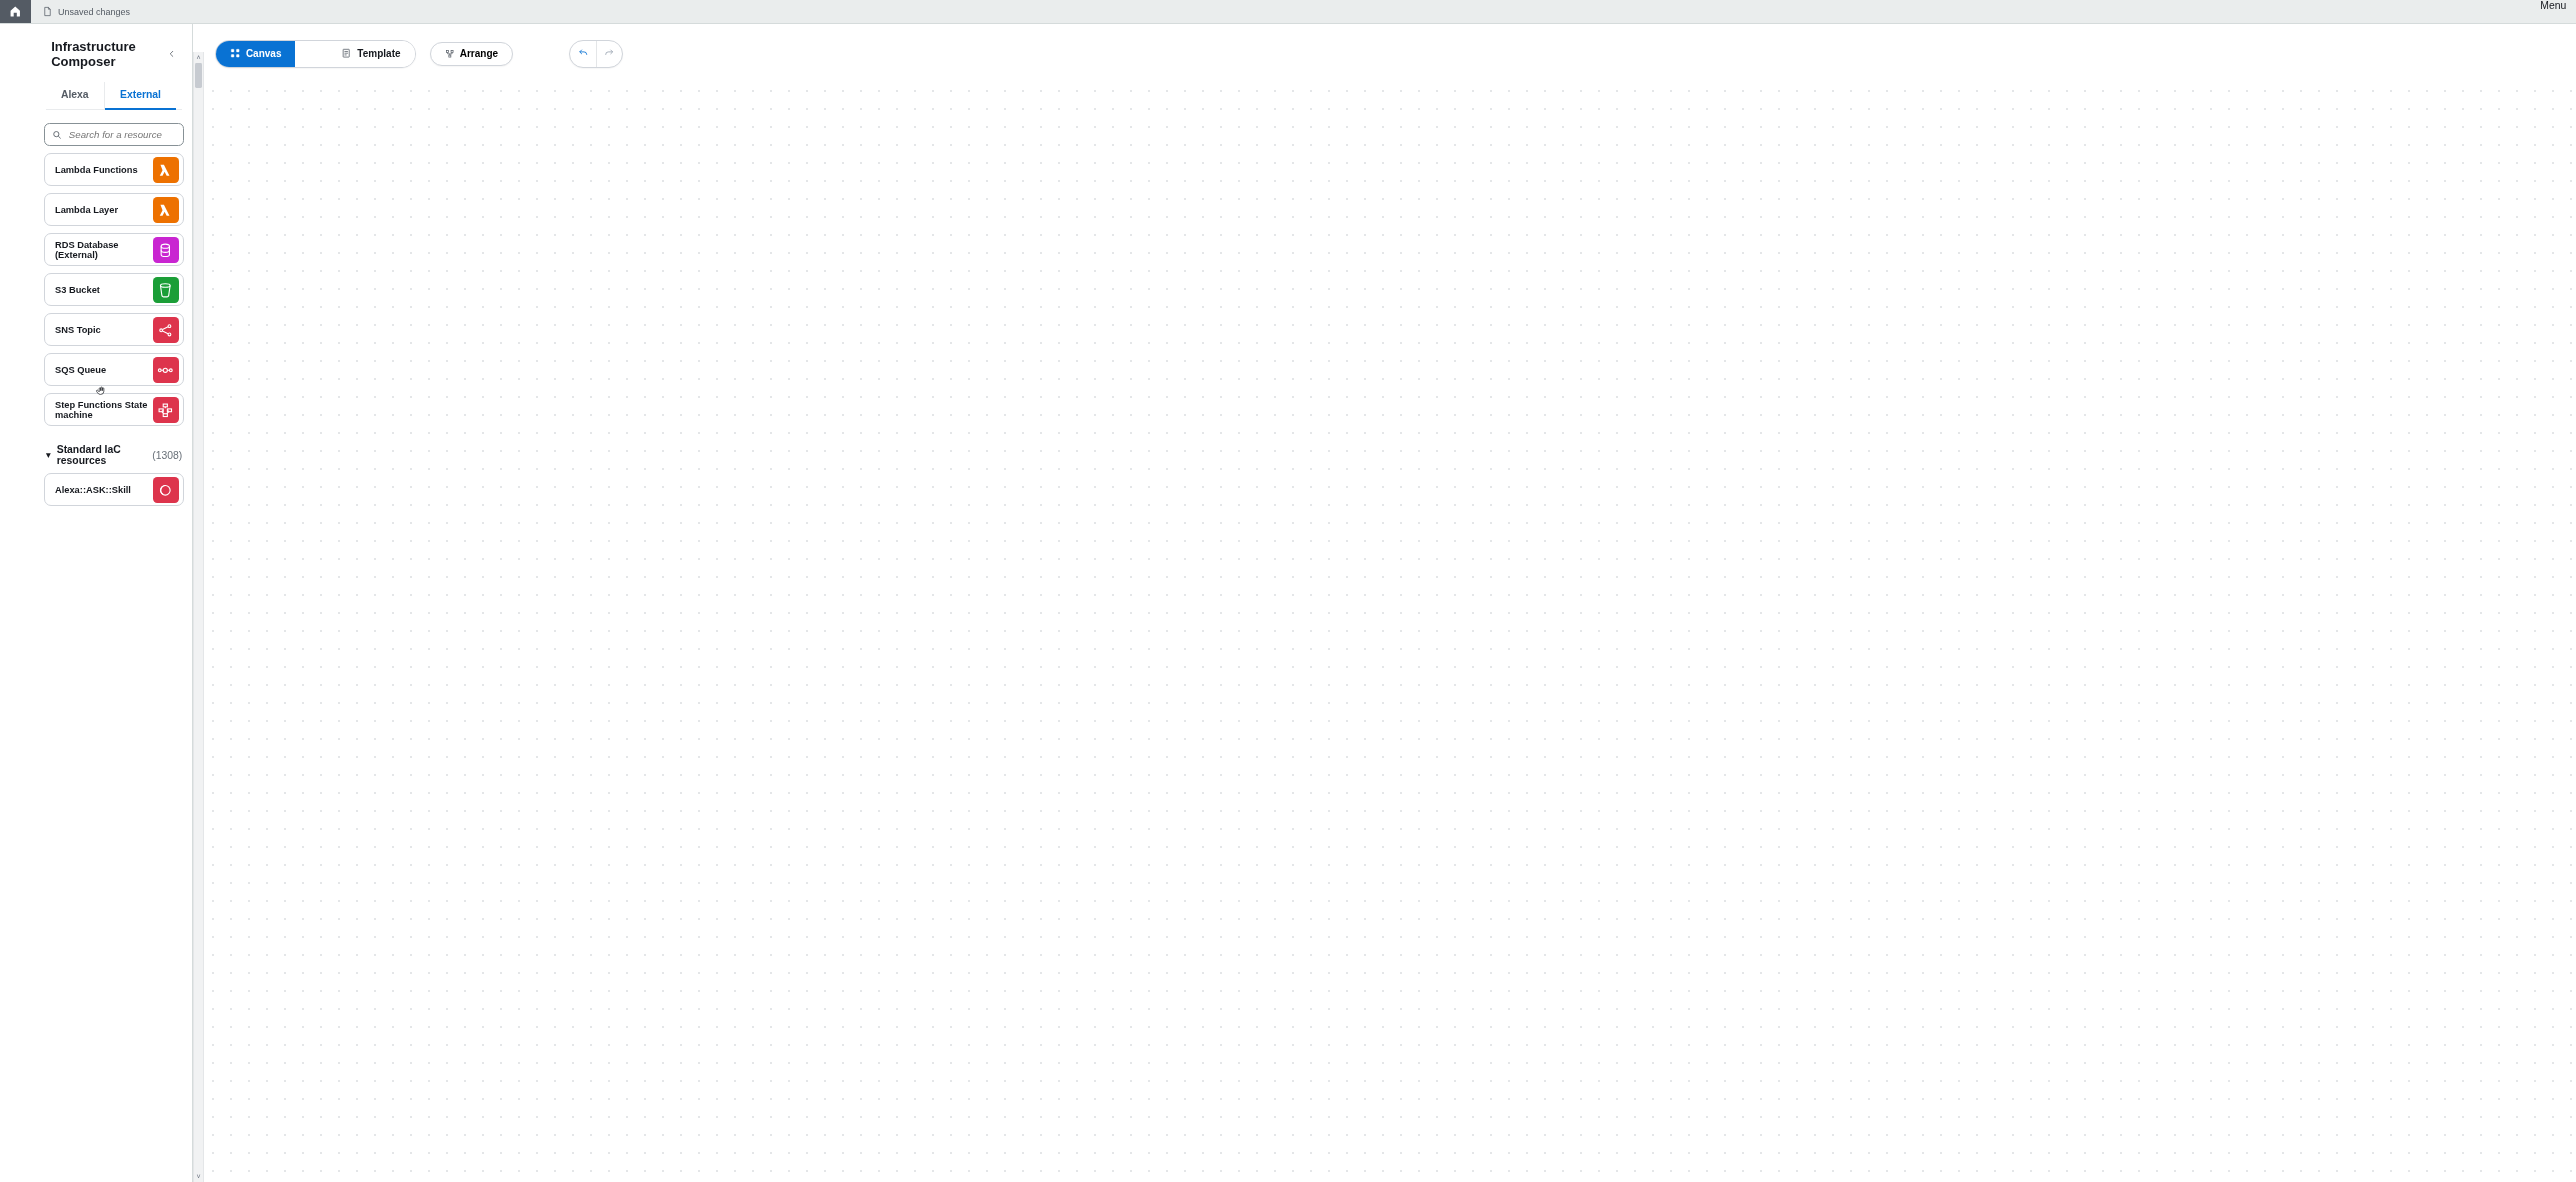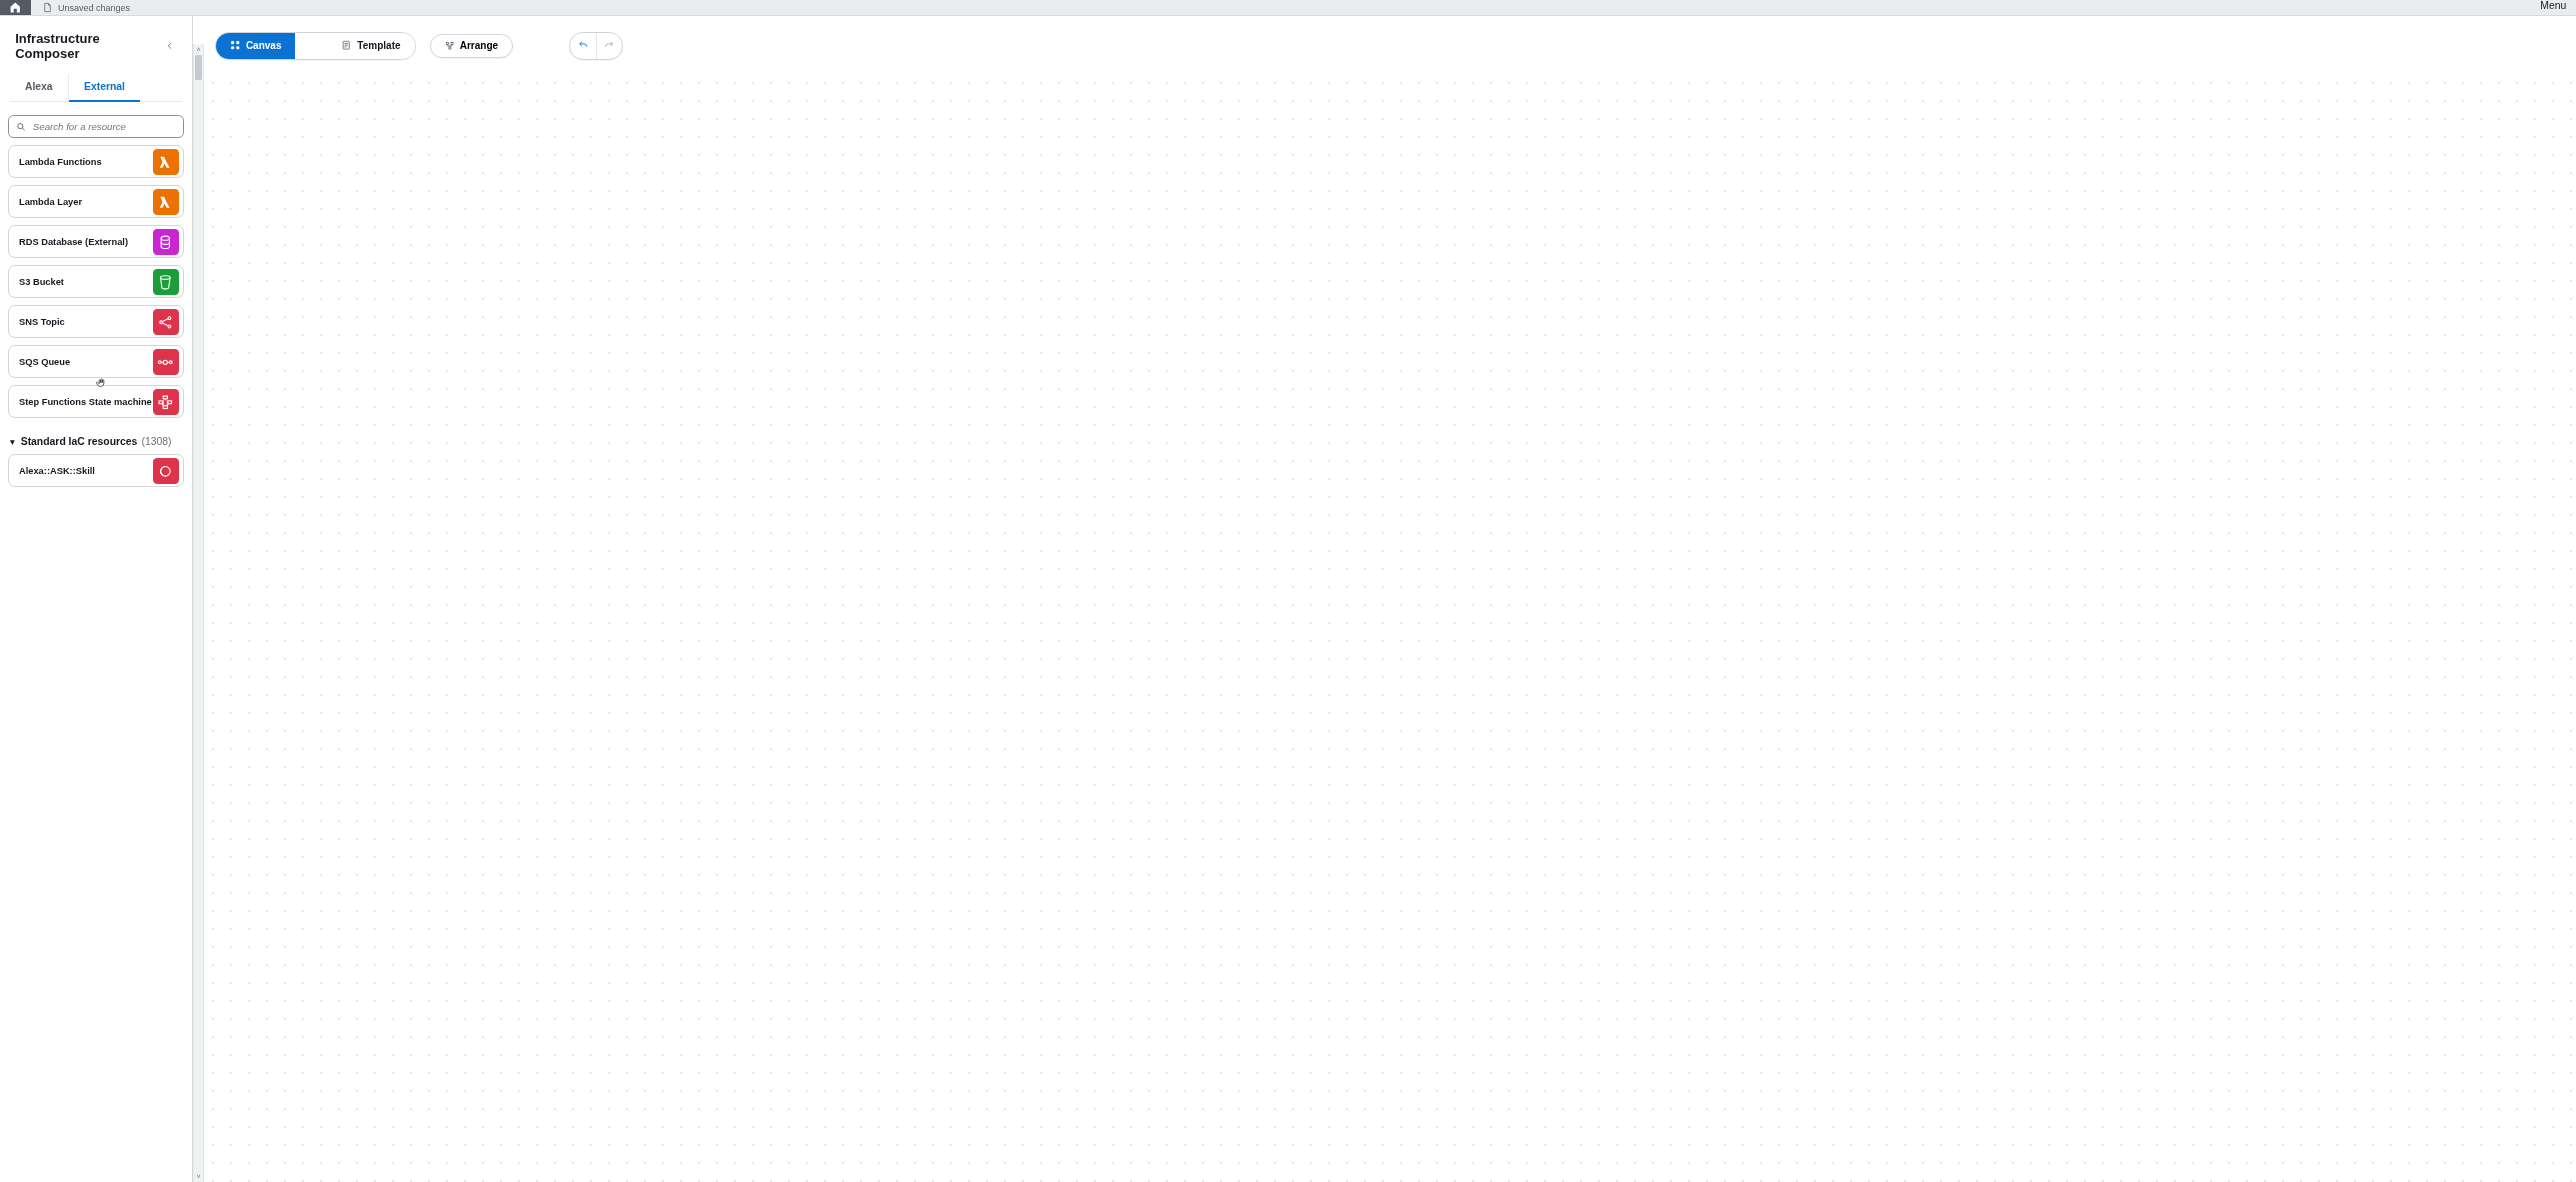--- a/index.html
+++ b/index.html
@@ -1,21 +1,21 @@
 <!DOCTYPE html>
 <html><head>
 <meta charset="utf-8">
 <style>
 * { box-sizing: border-box; margin: 0; padding: 0; }
 html, body { width: 100%; height: 100%; font-family: "Amazon Ember", "Helvetica Neue", Arial, sans-serif; font-size: 9.7px; color: #16191f; }
 body { display: flex; flex-direction: column; background: #ffffff; }
 
 
 .topbar {
-  height: 16px;
+  height: 24px;
   background: #eaeded;
   border-bottom: 0.7px solid #d5dbdb;
   display: flex;
   align-items: stretch;
 }
 .topbar .home-btn {
   width: 30.5px;
   background: #545b64;
   display: flex;
   align-items: center;
@@ -47,21 +47,21 @@
 
 
 .sidebar {
   width: 193px;
   border-right: 0.7px solid #d5dbdb;
   display: flex;
   flex-direction: column;
   background: #ffffff;
   overflow: hidden;
 }
-.sidebar-scroller { flex:1; overflow-y: auto; }
+.sidebar-scroller { flex:1; overflow-y: auto; margin-left: 36px; }
 .sidebar-header {
   display: flex;
   align-items: center;
   justify-content: space-between;
   padding: 15.2px 12.5px 5.5px 15.2px;
 }
 .sidebar-header h1 { font-size: 13px; font-weight: 700; }
 .collapse-btn {
   width: 19.4px; height: 19.4px;
   display: flex; align-items: center; justify-content: center;

